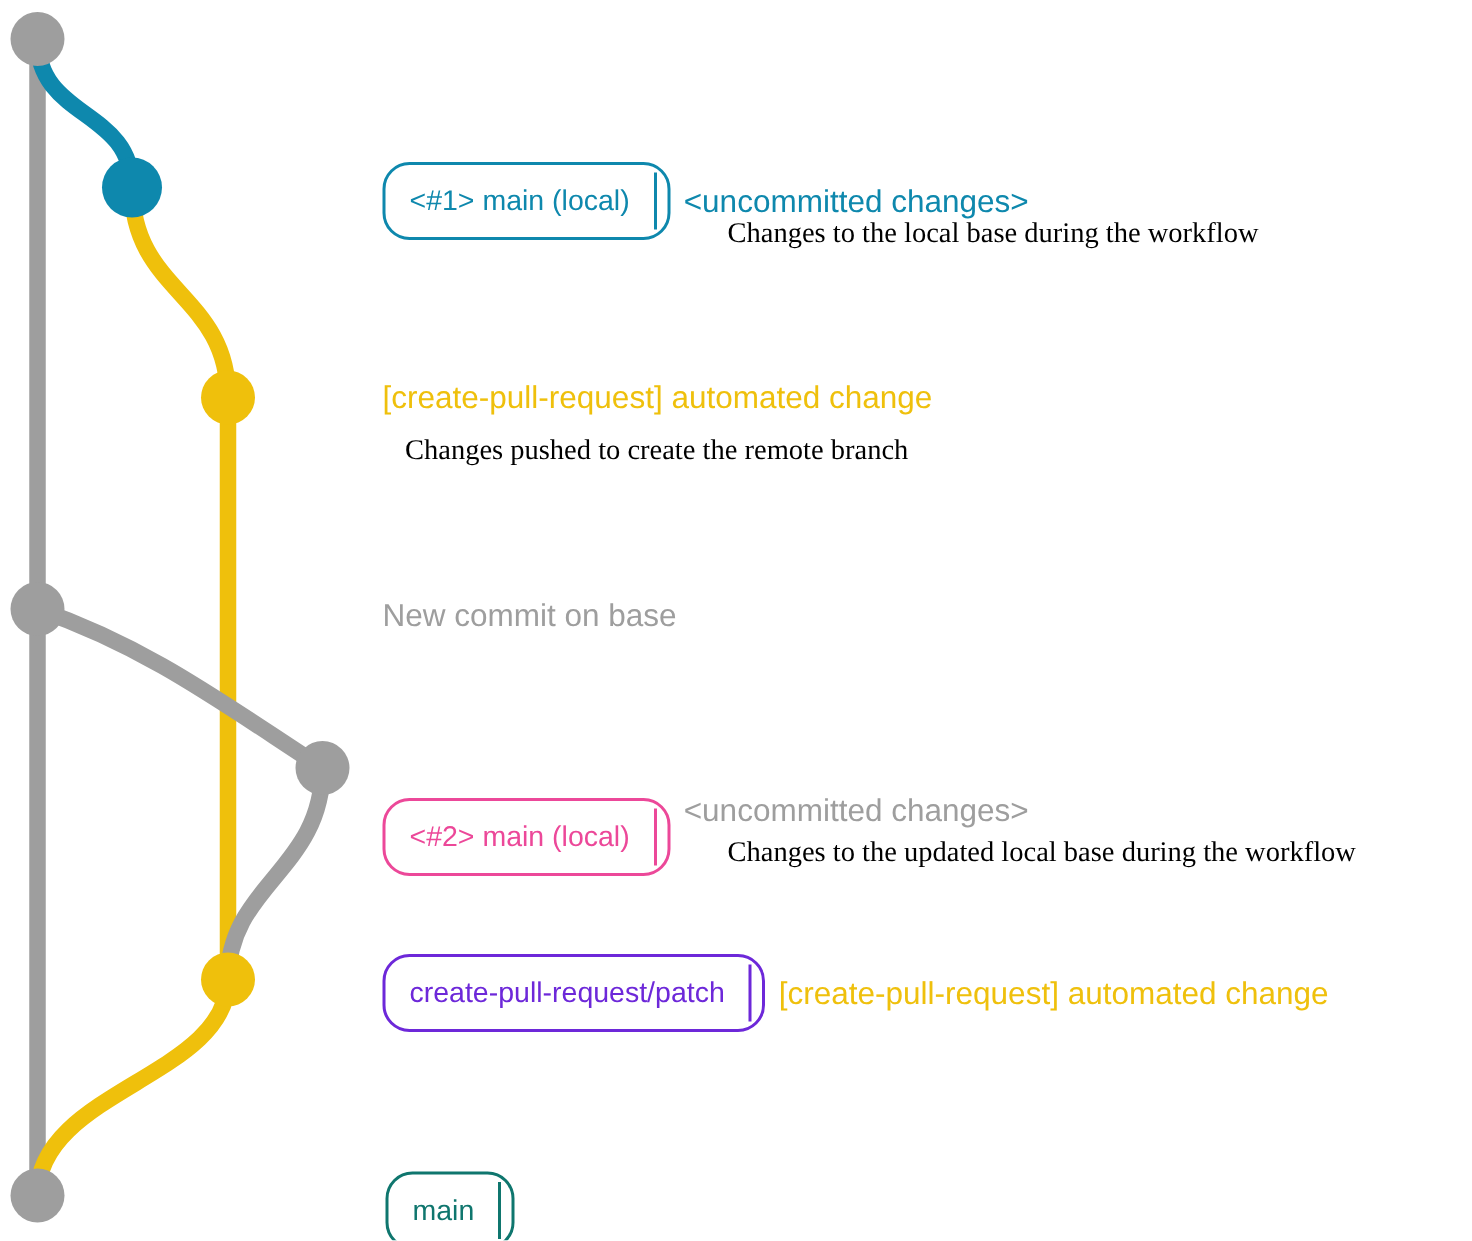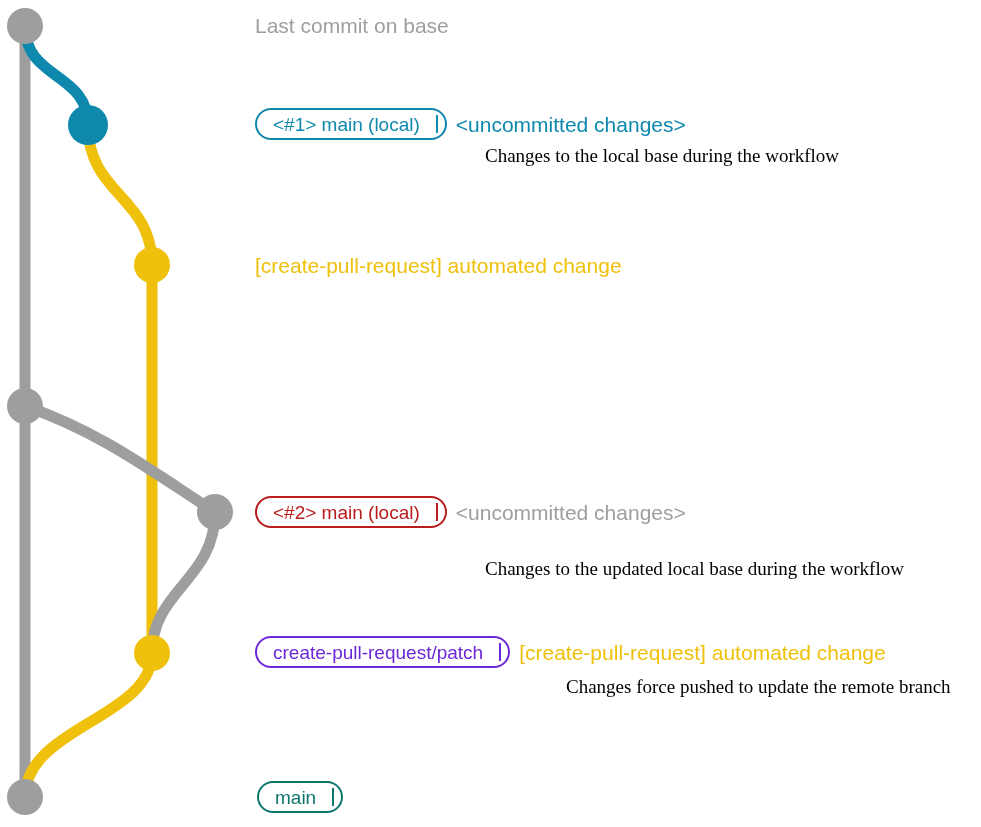--- a/index.html
+++ b/index.html
@@ -31,21 +31,21 @@
     display: flex;
     align-items: center;
     gap: 9px;
     white-space: nowrap;
   }
   .badge {
     position: relative;
     display: inline-flex;
     align-items: center;
     justify-content: center;
-    height: 32px;
+    height: 52px;
     padding: 0 16px;
     border: 2px solid currentColor;
     border-radius: 18px;
     font-size: 19px;
     font-weight: 400;
     line-height: 1;
     box-sizing: border-box;
   }
   .badge::after {
     content: "";
@@ -102,54 +102,54 @@
 
     <circle cx="25" cy="26" r="18" fill="#9e9e9e"></circle>
     <circle cx="88" cy="125" r="20" fill="#0e88ad"></circle>
     <circle cx="152" cy="265" r="18" fill="#efc00c"></circle>
     <circle cx="25" cy="406" r="18" fill="#9e9e9e"></circle>
     <circle cx="215" cy="512" r="18" fill="#9e9e9e"></circle>
     <circle cx="152" cy="653" r="18" fill="#efc00c"></circle>
     <circle cx="25" cy="797" r="18" fill="#9e9e9e"></circle>
   </svg>
 
-  <div class="plain-headline" style="left:255px; top:15px; color:#9e9e9e;">Last commit on base</div>
 
   <div class="ann" style="left:255px; top:108px;">
     <div class="ann-row">
       <span class="badge" style="color:#0e88ad;">
         <span class="badge-text">&lt;#1&gt; main (local)</span>
       </span>
       <span class="headline" style="color:#0e88ad;">&lt;uncommitted changes&gt;</span>
     </div>
   </div>
   <div class="desc" style="left:485px; top:146px;">Changes to the local base during the workflow</div>
 
   <div class="plain-headline" style="left:255px; top:255px; color:#efc00c;">[create-pull-request] automated change</div>
+  <div class="desc" style="left:270px; top:291px;">Changes pushed to create the remote branch</div>
 
+  <div class="plain-headline" style="left:255px; top:400px; color:#9e9e9e;">New commit on base</div>
 
   <div class="ann" style="left:255px; top:496px;">
     <div class="ann-row">
-      <span class="badge" style="color:#b91c1c;">
+      <span class="badge" style="color:#ec4899;margin-top:36px;">
         <span class="badge-text">&lt;#2&gt; main (local)</span>
       </span>
       <span class="headline" style="color:#9e9e9e;">&lt;uncommitted changes&gt;</span>
     </div>
   </div>
   <div class="desc" style="left:485px; top:536px;margin-top:23px;">Changes to the updated local base during the workflow</div>
 
   <div class="ann" style="left:255px; top:636px;">
     <div class="ann-row">
       <span class="badge" style="color:#6d28d9;">
         <span class="badge-text">create-pull-request/patch</span>
       </span>
       <span class="headline" style="color:#efc00c;">[create-pull-request] automated change</span>
     </div>
   </div>
-  <div class="desc" style="left:566px; top:677px;">Changes force pushed to update the remote branch</div>
 
   <div class="ann" style="left:257px; top:781px;">
     <div class="ann-row">
       <span class="badge" style="color:#0f766e;">
         <span class="badge-text">main</span>
       </span>
     </div>
   </div>
 
 </div>

